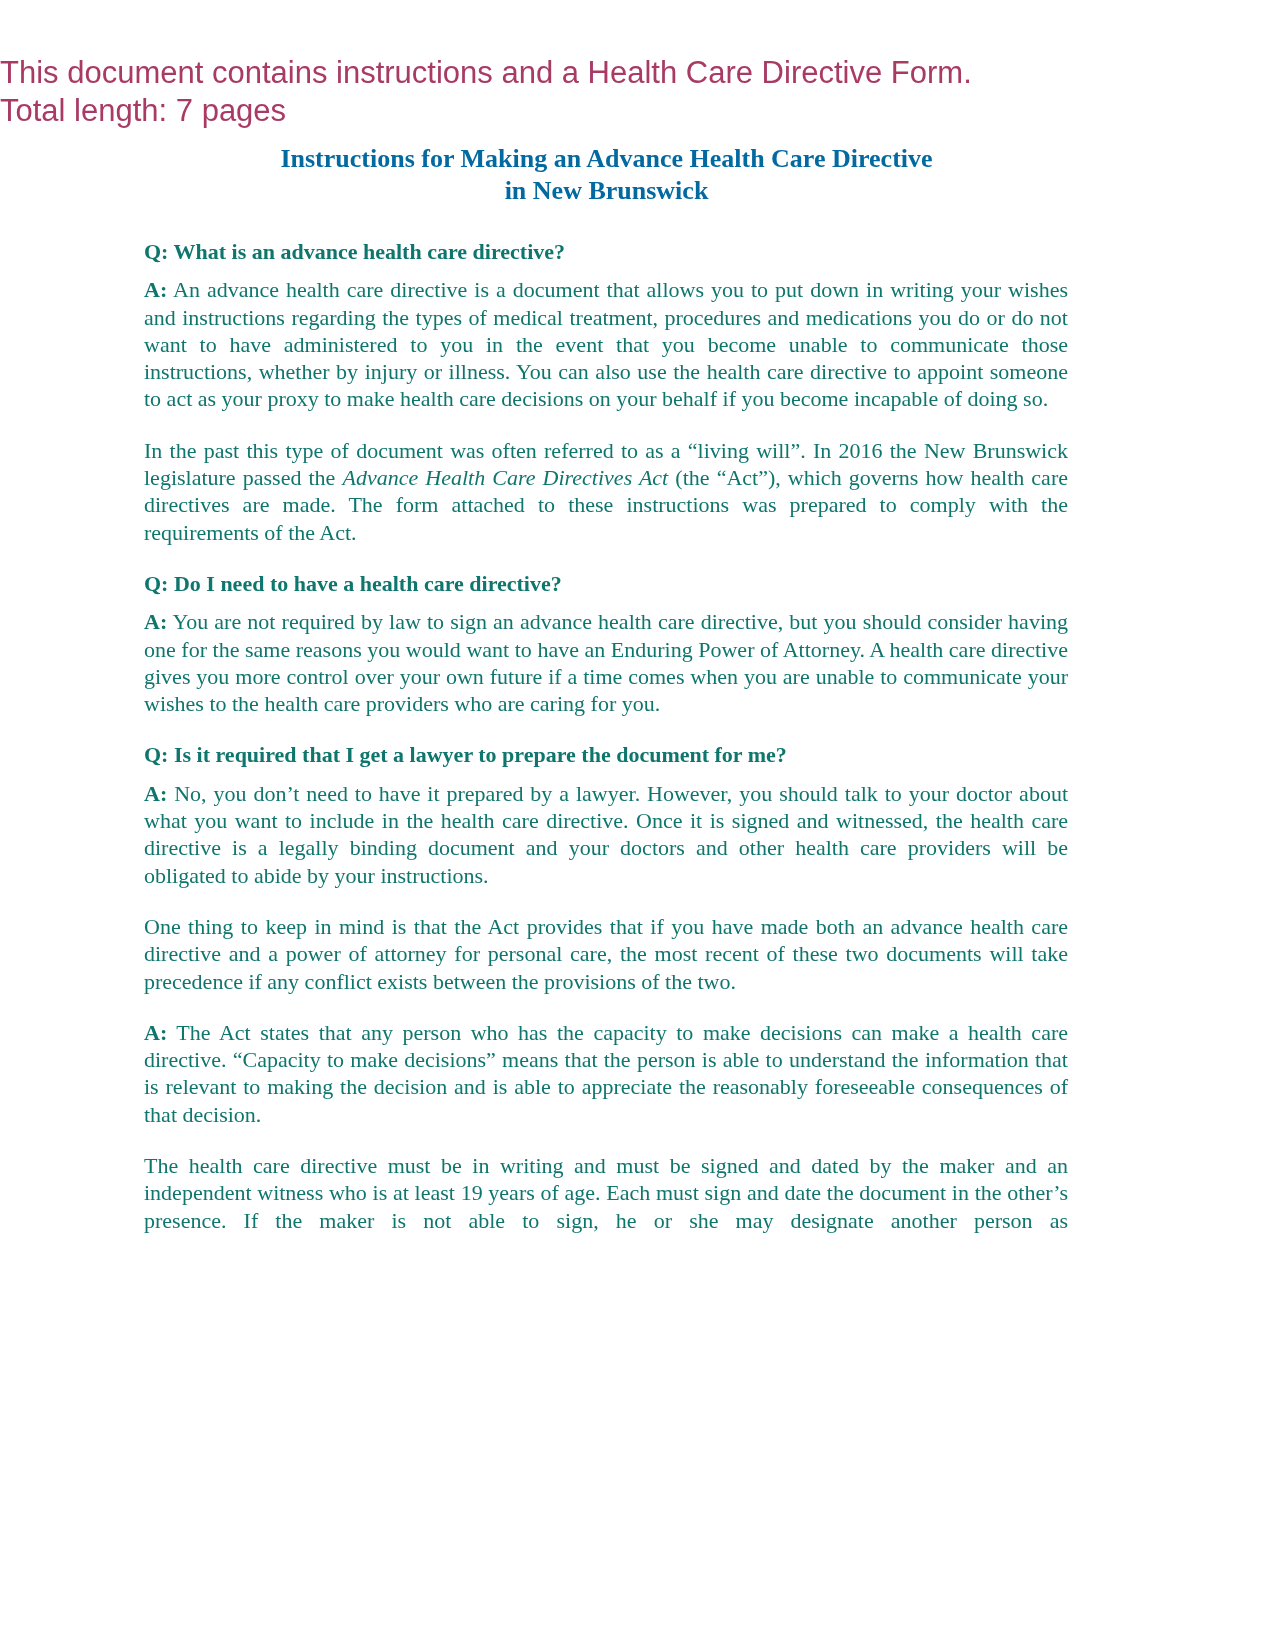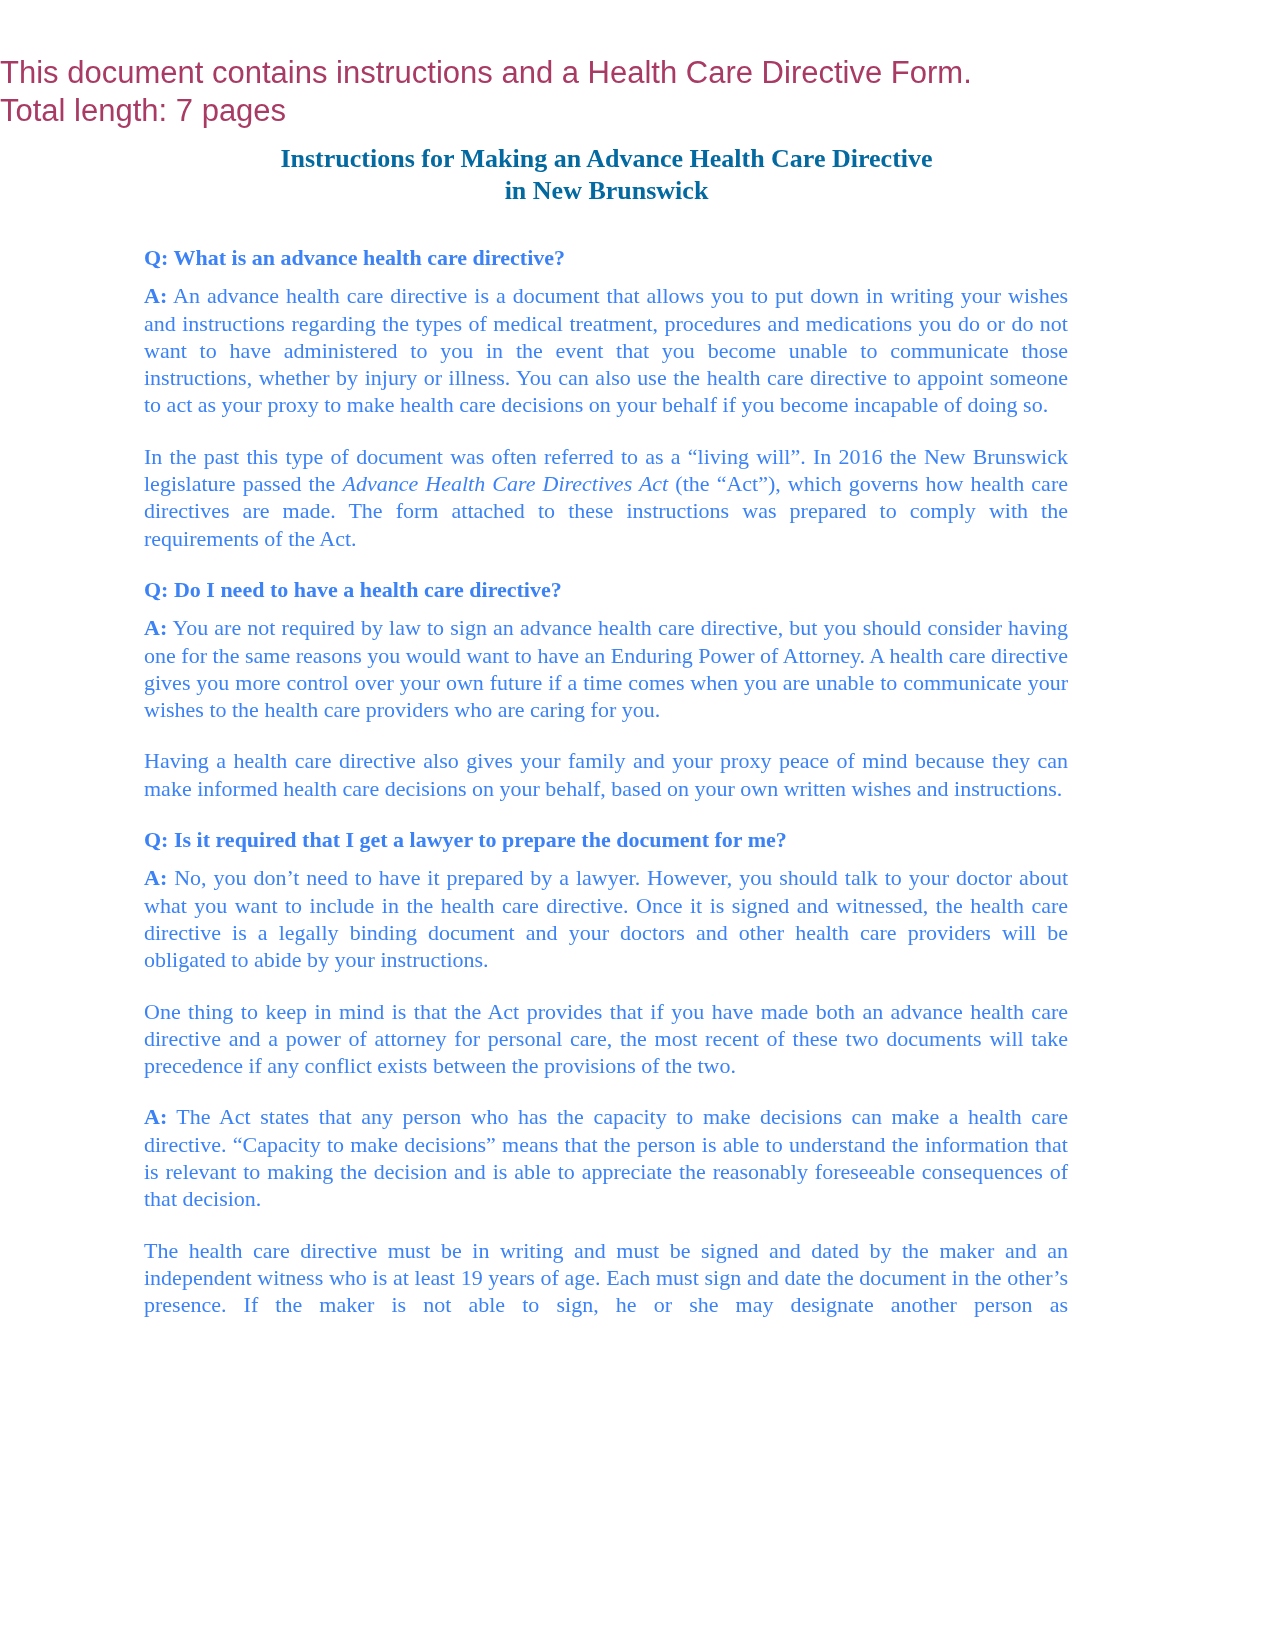--- a/index.html
+++ b/index.html
@@ -8,22 +8,22 @@
       position: absolute; left: 0; top: 54px; width: 1213px;
       text-align: left; font-family: "Liberation Sans", sans-serif;
       font-size: 31px; line-height: 38px; color: #a83a64;
     }
     .title {
       position: absolute; left: 0; top: 143px; width: 1213px;
       text-align: center; font-family: "Liberation Serif", serif;
       font-weight: bold; font-size: 26px; line-height: 32px; color: #0369a1;
     }
     .content {
-      position: absolute; left: 144px; top: 244px; width: 924px;
-      font-family: "Liberation Serif", serif; color: #3b82f6;
+      position: absolute; left: 144px; top: 238px; width: 924px;
+      font-family: "Liberation Serif", serif; color: #0f766e;
       font-size: 22px; line-height: 27.3px;
     }
     .q { font-weight: bold; margin: 0 0 11px 0; }
     .p { text-align: justify; margin: 0 0 24px 0; }
     .a-label { font-weight: bold; }
     .last { margin-bottom: 0; text-align-last: justify; }
     i { }
   </style>
 </head>
 <body>
@@ -42,21 +42,20 @@
 
   <section>
     <div class="q">Q: What is an advance health care directive?</div>
     <p class="p"><span class="a-label">A:</span><span> An advance health care directive is a document that allows you to put down in writing your wishes and instructions regarding the types of medical treatment, procedures and medications you do or do not want to have administered to you in the event that you become unable to communicate those instructions, whether by injury or illness. You can also use the health care directive to appoint someone to act as your proxy to make health care decisions on your behalf if you become incapable of doing so.</span></p>
     <p class="p"><span>In the past this type of document was often referred to as a “living will”. In 2016 the New Brunswick legislature passed the </span><i>Advance Health Care Directives Act</i><span> (the “Act”), which governs how health care directives are made. The form attached to these instructions was prepared to comply with the requirements of the Act.</span></p>
   </section>
 
   <section>
     <div class="q">Q: Do I need to have a health care directive?</div>
     <p class="p"><span class="a-label">A:</span><span> You are not required by law to sign an advance health care directive, but you should consider having one for the same reasons you would want to have an Enduring Power of Attorney. A health care directive gives you more control over your own future if a time comes when you are unable to communicate your wishes to the health care providers who are caring for you.</span></p>
-    <p class="p">Having a health care directive also gives your family and your proxy peace of mind because they can make informed health care decisions on your behalf, based on your own written wishes and instructions.</p>
   </section>
 
   <section>
     <div class="q">Q: Is it required that I get a lawyer to prepare the document for me?</div>
     <p class="p"><span class="a-label">A:</span><span> No, you don’t need to have it prepared by a lawyer. However, you should talk to your doctor about what you want to include in the health care directive. Once it is signed and witnessed, the health care directive is a legally binding document and your doctors and other health care providers will be obligated to abide by your instructions.</span></p>
     <p class="p">One thing to keep in mind is that the Act provides that if you have made both an advance health care directive and a power of attorney for personal care, the most recent of these two documents will take precedence if any conflict exists between the provisions of the two.</p>
   </section>
 
   <section>
     <p class="p"><span class="a-label">A:</span><span> The Act states that any person who has the capacity to make decisions can make a health care directive. “Capacity to make decisions” means that the person is able to understand the information that is relevant to making the decision and is able to appreciate the reasonably foreseeable consequences of that decision.</span></p>

